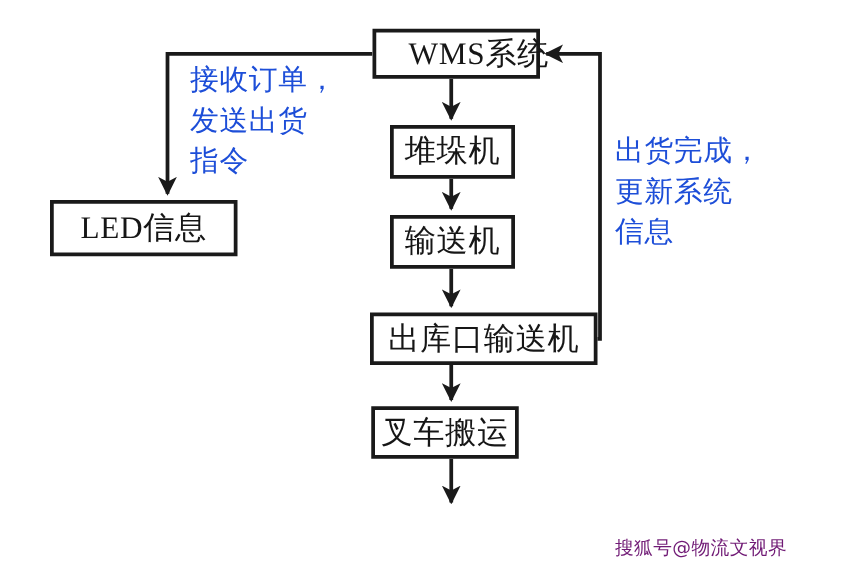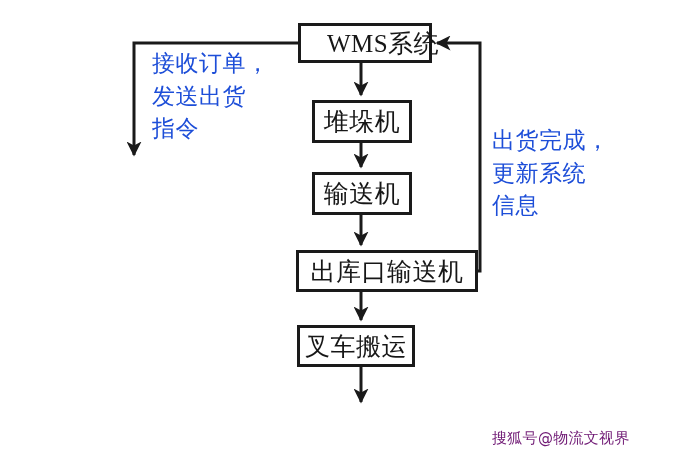--- a/index.html
+++ b/index.html
@@ -43,21 +43,21 @@
 
   .annotation {
     position: absolute;
     color: #1d4ed8;
     font-size: 23px;
     line-height: 1.42;
     white-space: pre-line;
     letter-spacing: 0.5px;
   }
   #ann-left  { left: 152px; top: 48px; }
-  #ann-right { left: 492px; top: 105px; margin-top: 20px; }
+  #ann-right { left: 492px; top: 105px; }
 
   #watermark {
     position: absolute;
     left: 492px;
     top: 429px;
     font-size: 15px;
     color: #701a75;
     font-family: "DejaVu Sans", sans-serif;
     letter-spacing: 0.3px;
     white-space: nowrap;
@@ -107,20 +107,23 @@
 
     <g>
       <path d="M 452 271 L 480 271 L 480 43 L 437 43" fill="none" stroke="#1a1a1a" stroke-width="3" marker-end="url(#arrow)"></path>
     </g>
   </svg>
 
   <div class="node" id="node-wms">
     <span class="node-label">WMS系统</span>
   </div>
 
+  <div class="node" id="node-led">
+    <span class="node-label">LED信息</span>
+  </div>
 
   <div class="node" id="node-conveyor">
     <span class="node-label">输送机</span>
   </div>
 
   <div class="node" id="node-stacker">
     <span class="node-label">堆垛机</span>
   </div>
 
   <div class="node" id="node-outbound">

